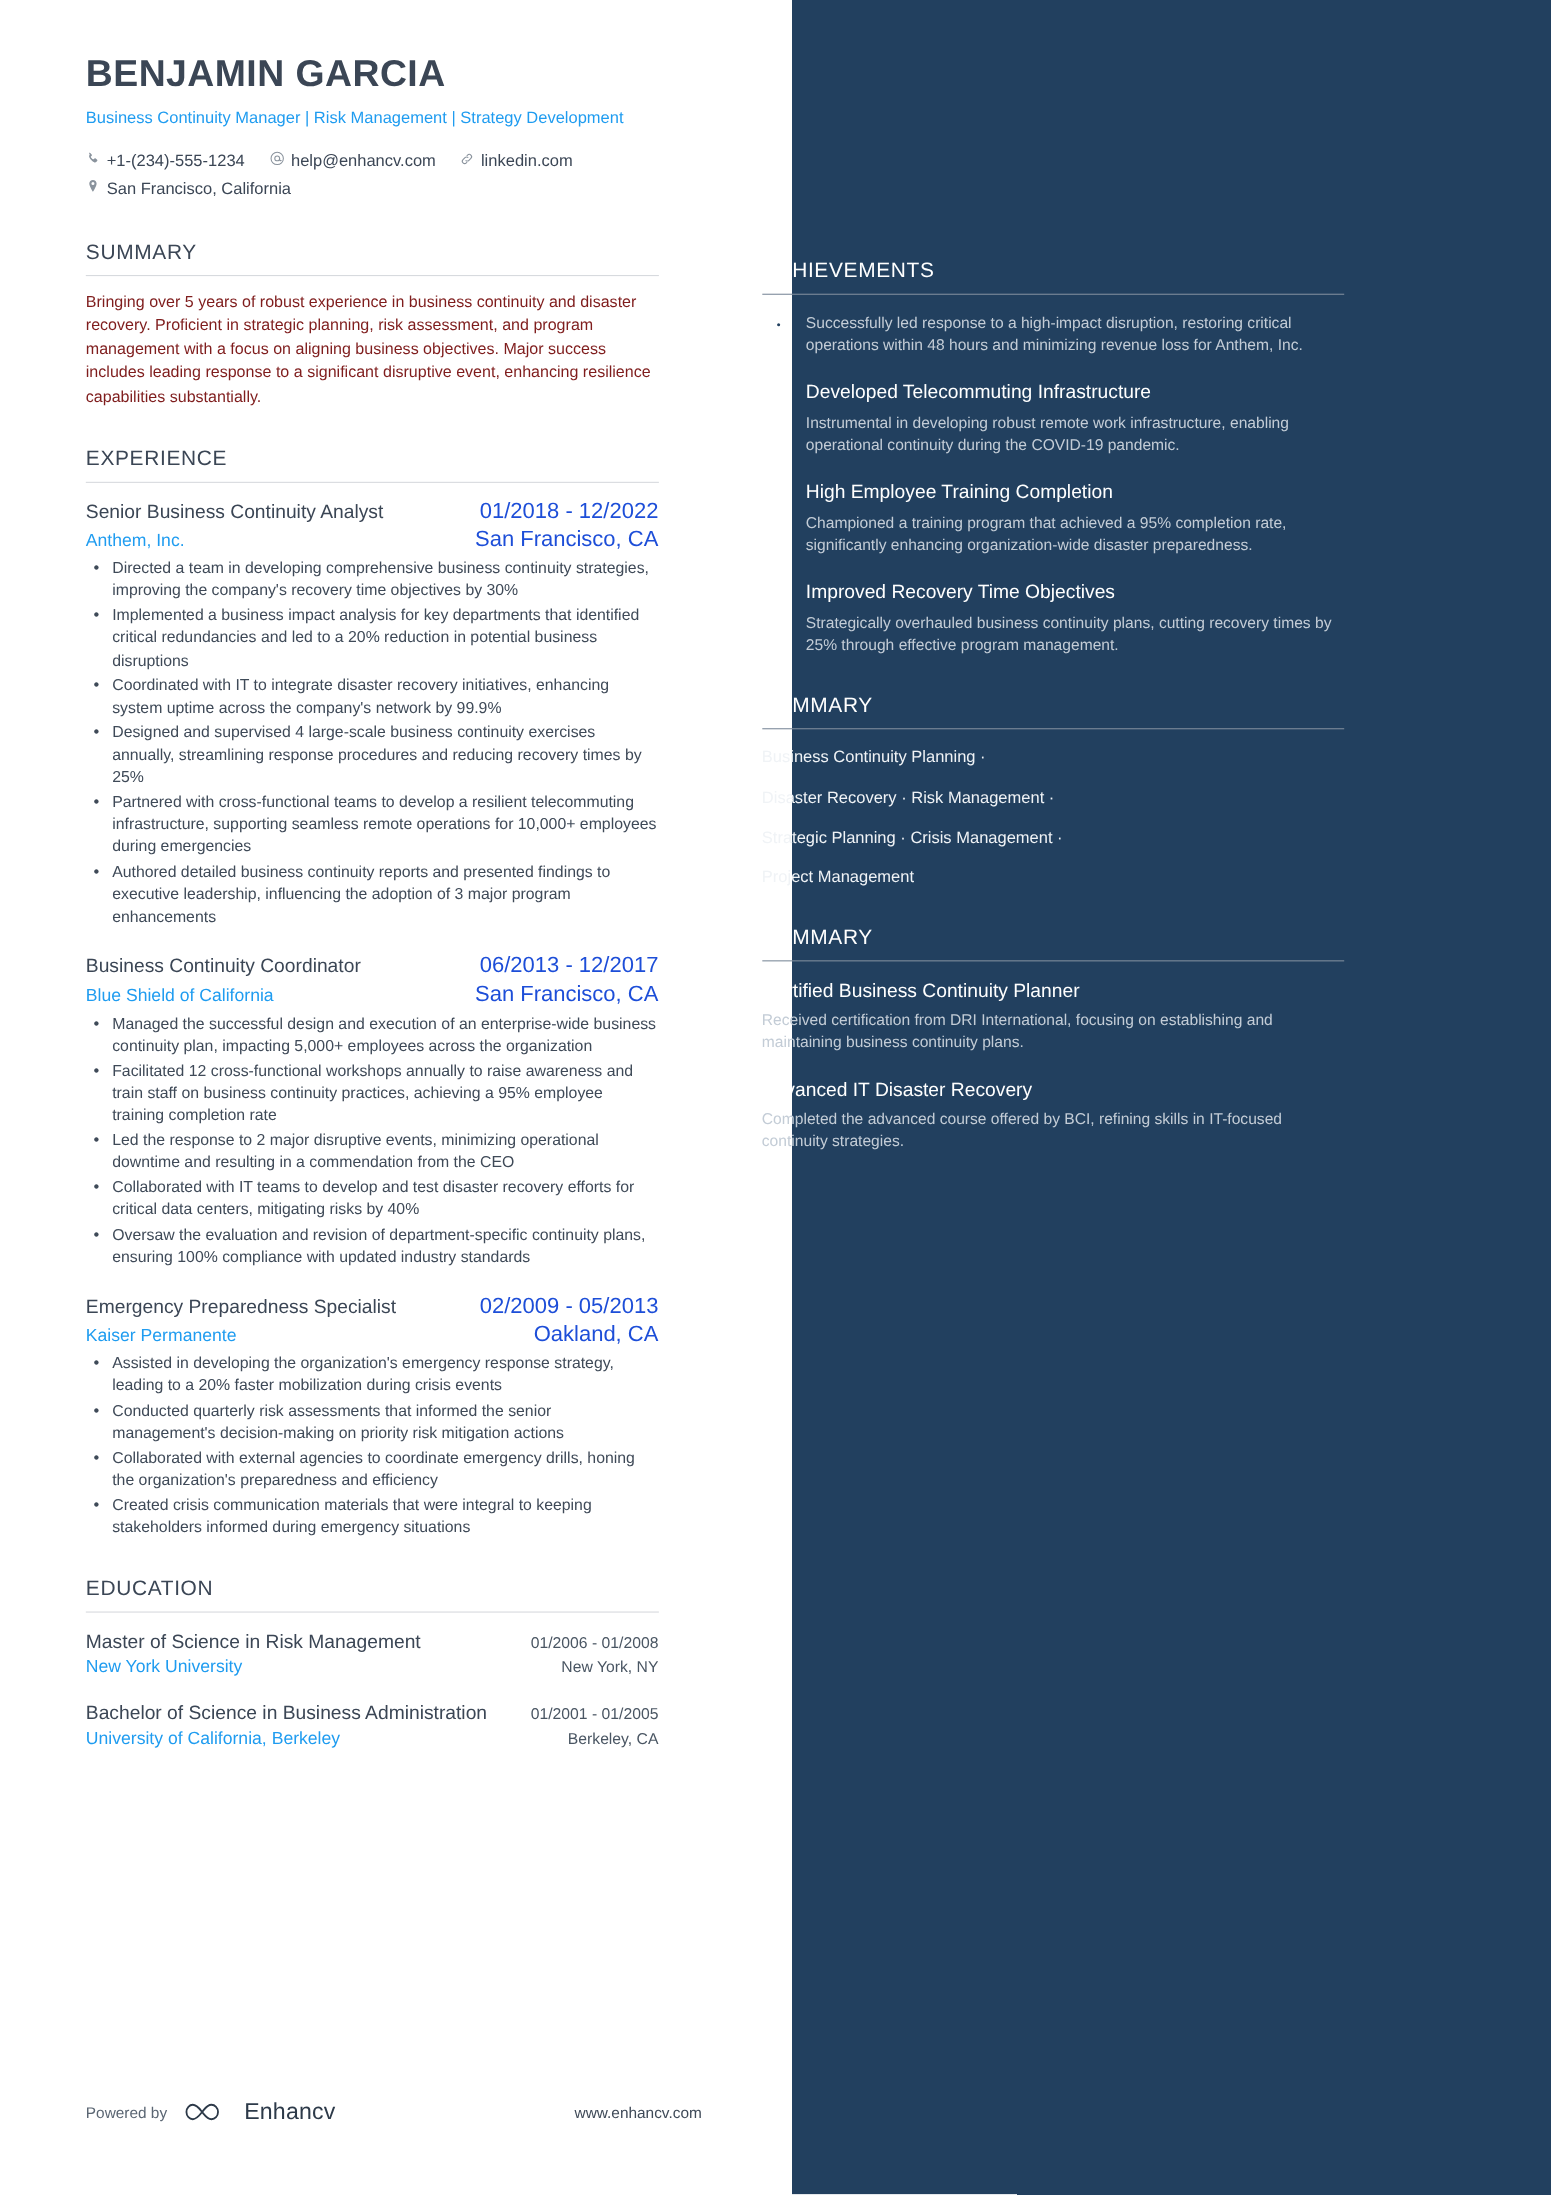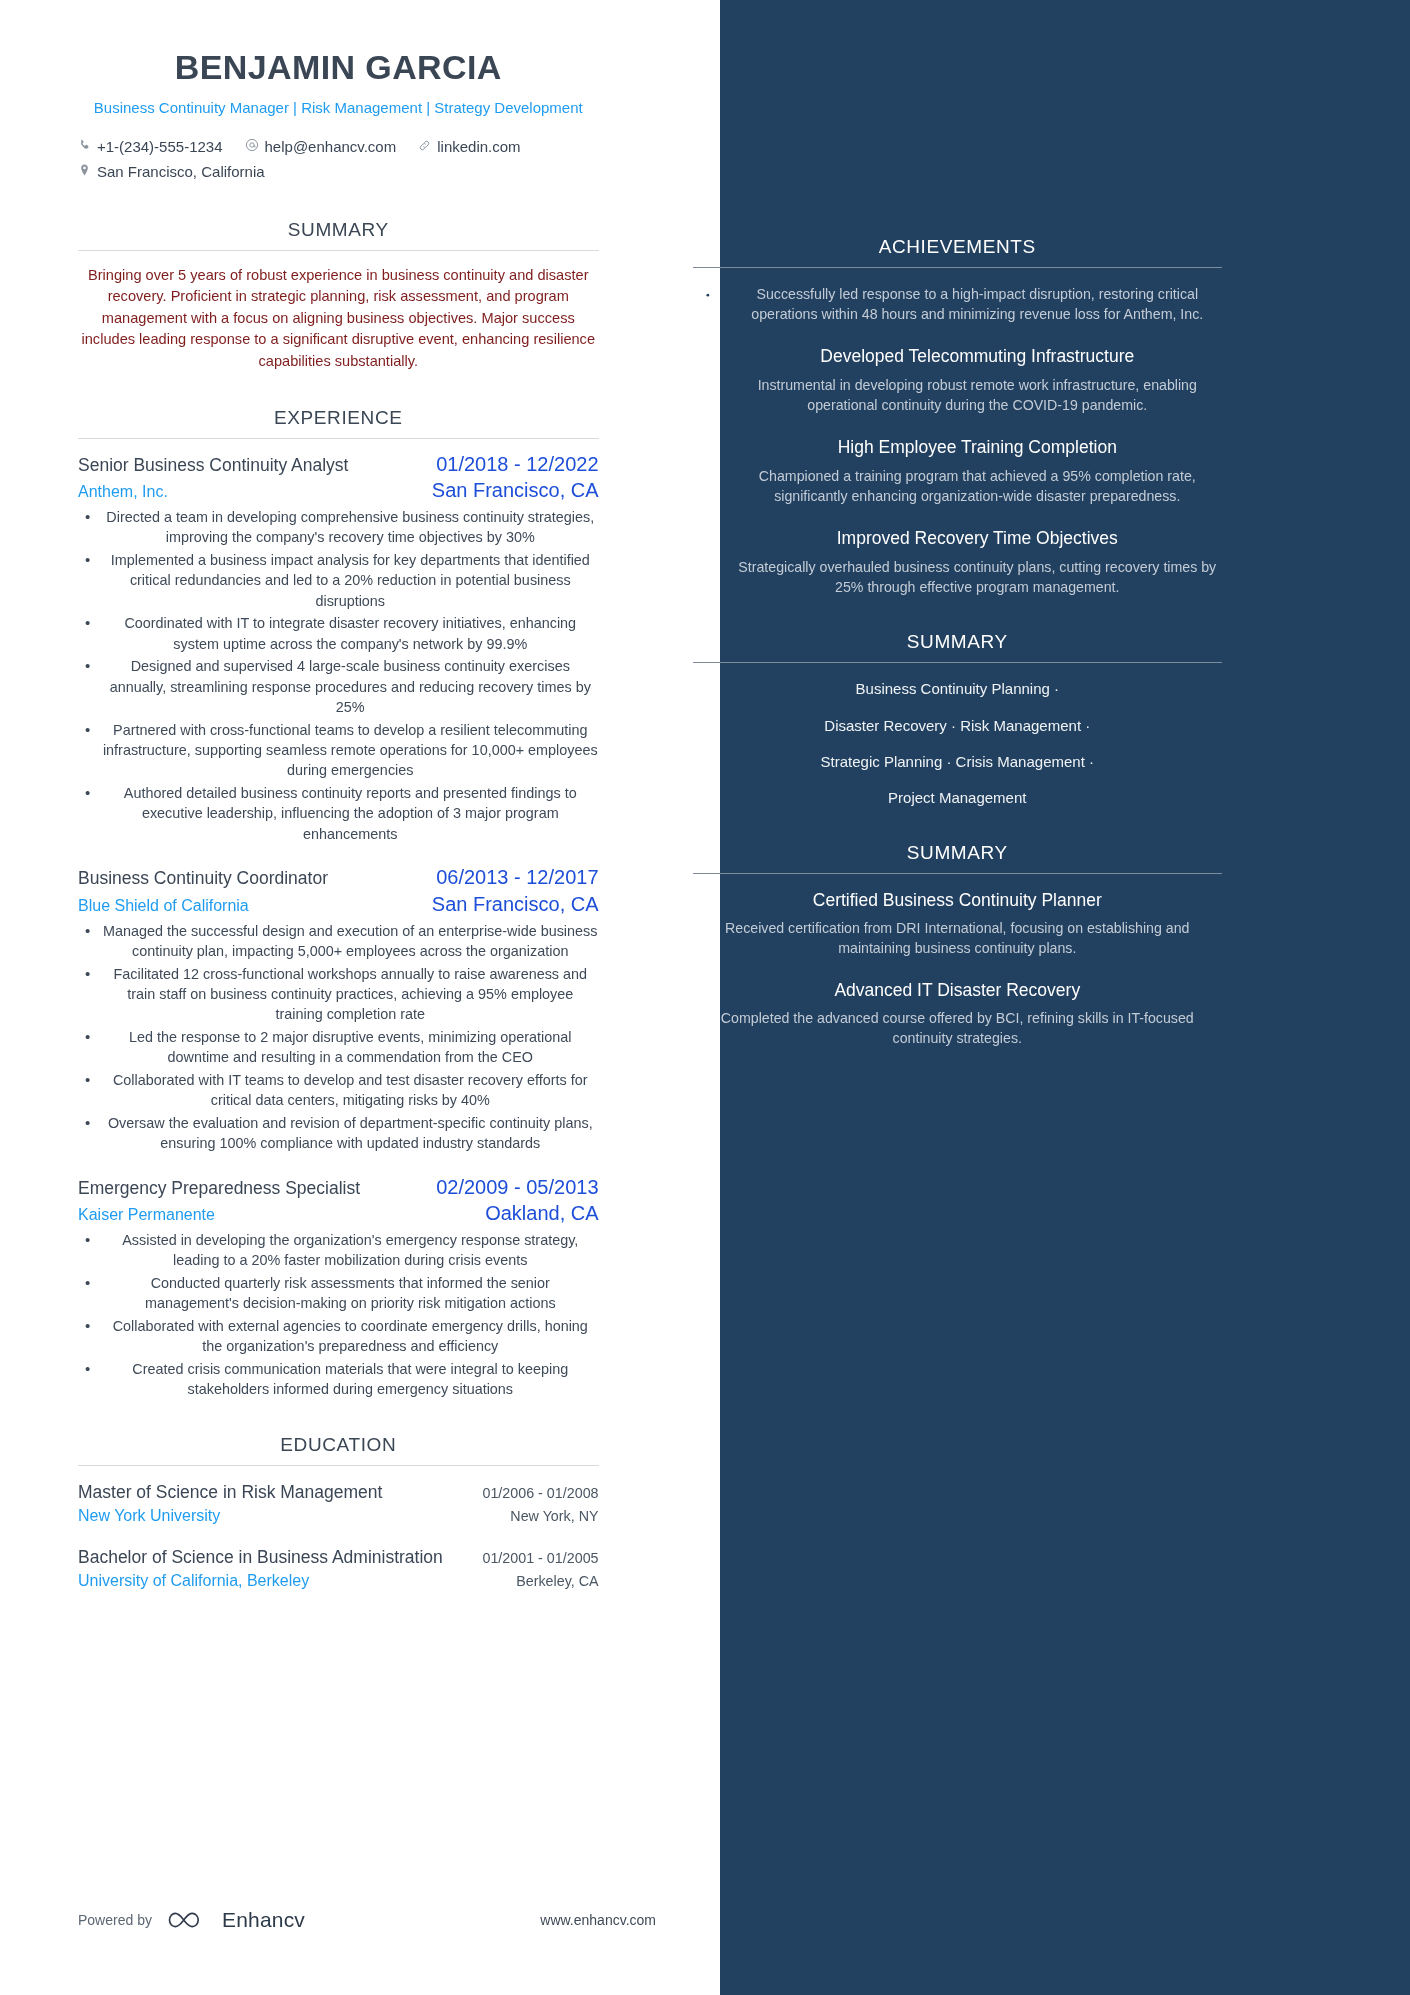--- a/index.html
+++ b/index.html
@@ -15,21 +15,21 @@
     overflow: hidden;
   }
   .sidebar-bg {
     position: absolute; top: 0; right: 0;
     width: 690px; height: 1995px;
     background: #22405f;
   }
   .content {
     position: relative;
     display: flex;
-    width: 1282px; height: 1995px; text-align: center;
+    width: 1282px; height: 1995px;
   }
   
   .main {
     width: 720px;
     padding: 48px 58px 0 78px;
   }
   .name {
     font-size: 34px; font-weight: bold; letter-spacing: 0.4px;
     color: #3b4655; line-height: 1.15; margin-bottom: 12px;
   }
@@ -99,21 +99,21 @@
   .skill-line:last-child { margin-bottom: 0; }
   .course { margin-bottom: 22px; }
   .course:last-child { margin-bottom: 0; }
   .course-title { font-size: 17.5px; color: #ffffff; line-height: 1.24; margin-bottom: 6px; }
   .course-desc { font-size: 14.2px; color: #c3ccd6; line-height: 1.42; }
   
   .footer {
     position: absolute; left: 0; bottom: 0;
     width: 720px; height: 120px;
     display: flex; align-items: center;
-    padding: 0 64px 30px 78px;
+    padding: 0 82px 30px 78px;
   }
   .footer-left { display: flex; align-items: center; gap: 14px; }
   .powered { font-size: 14px; color: #5b6673; }
   .brand-mark { display: flex; align-items: center; }
   .brand-name { font-size: 21px; color: #2d3a49; letter-spacing: 0.2px; }
   .footer-right {
     margin-left: auto; font-size: 14px; color: #3f4a58;
   }
 </style>
 </head>

